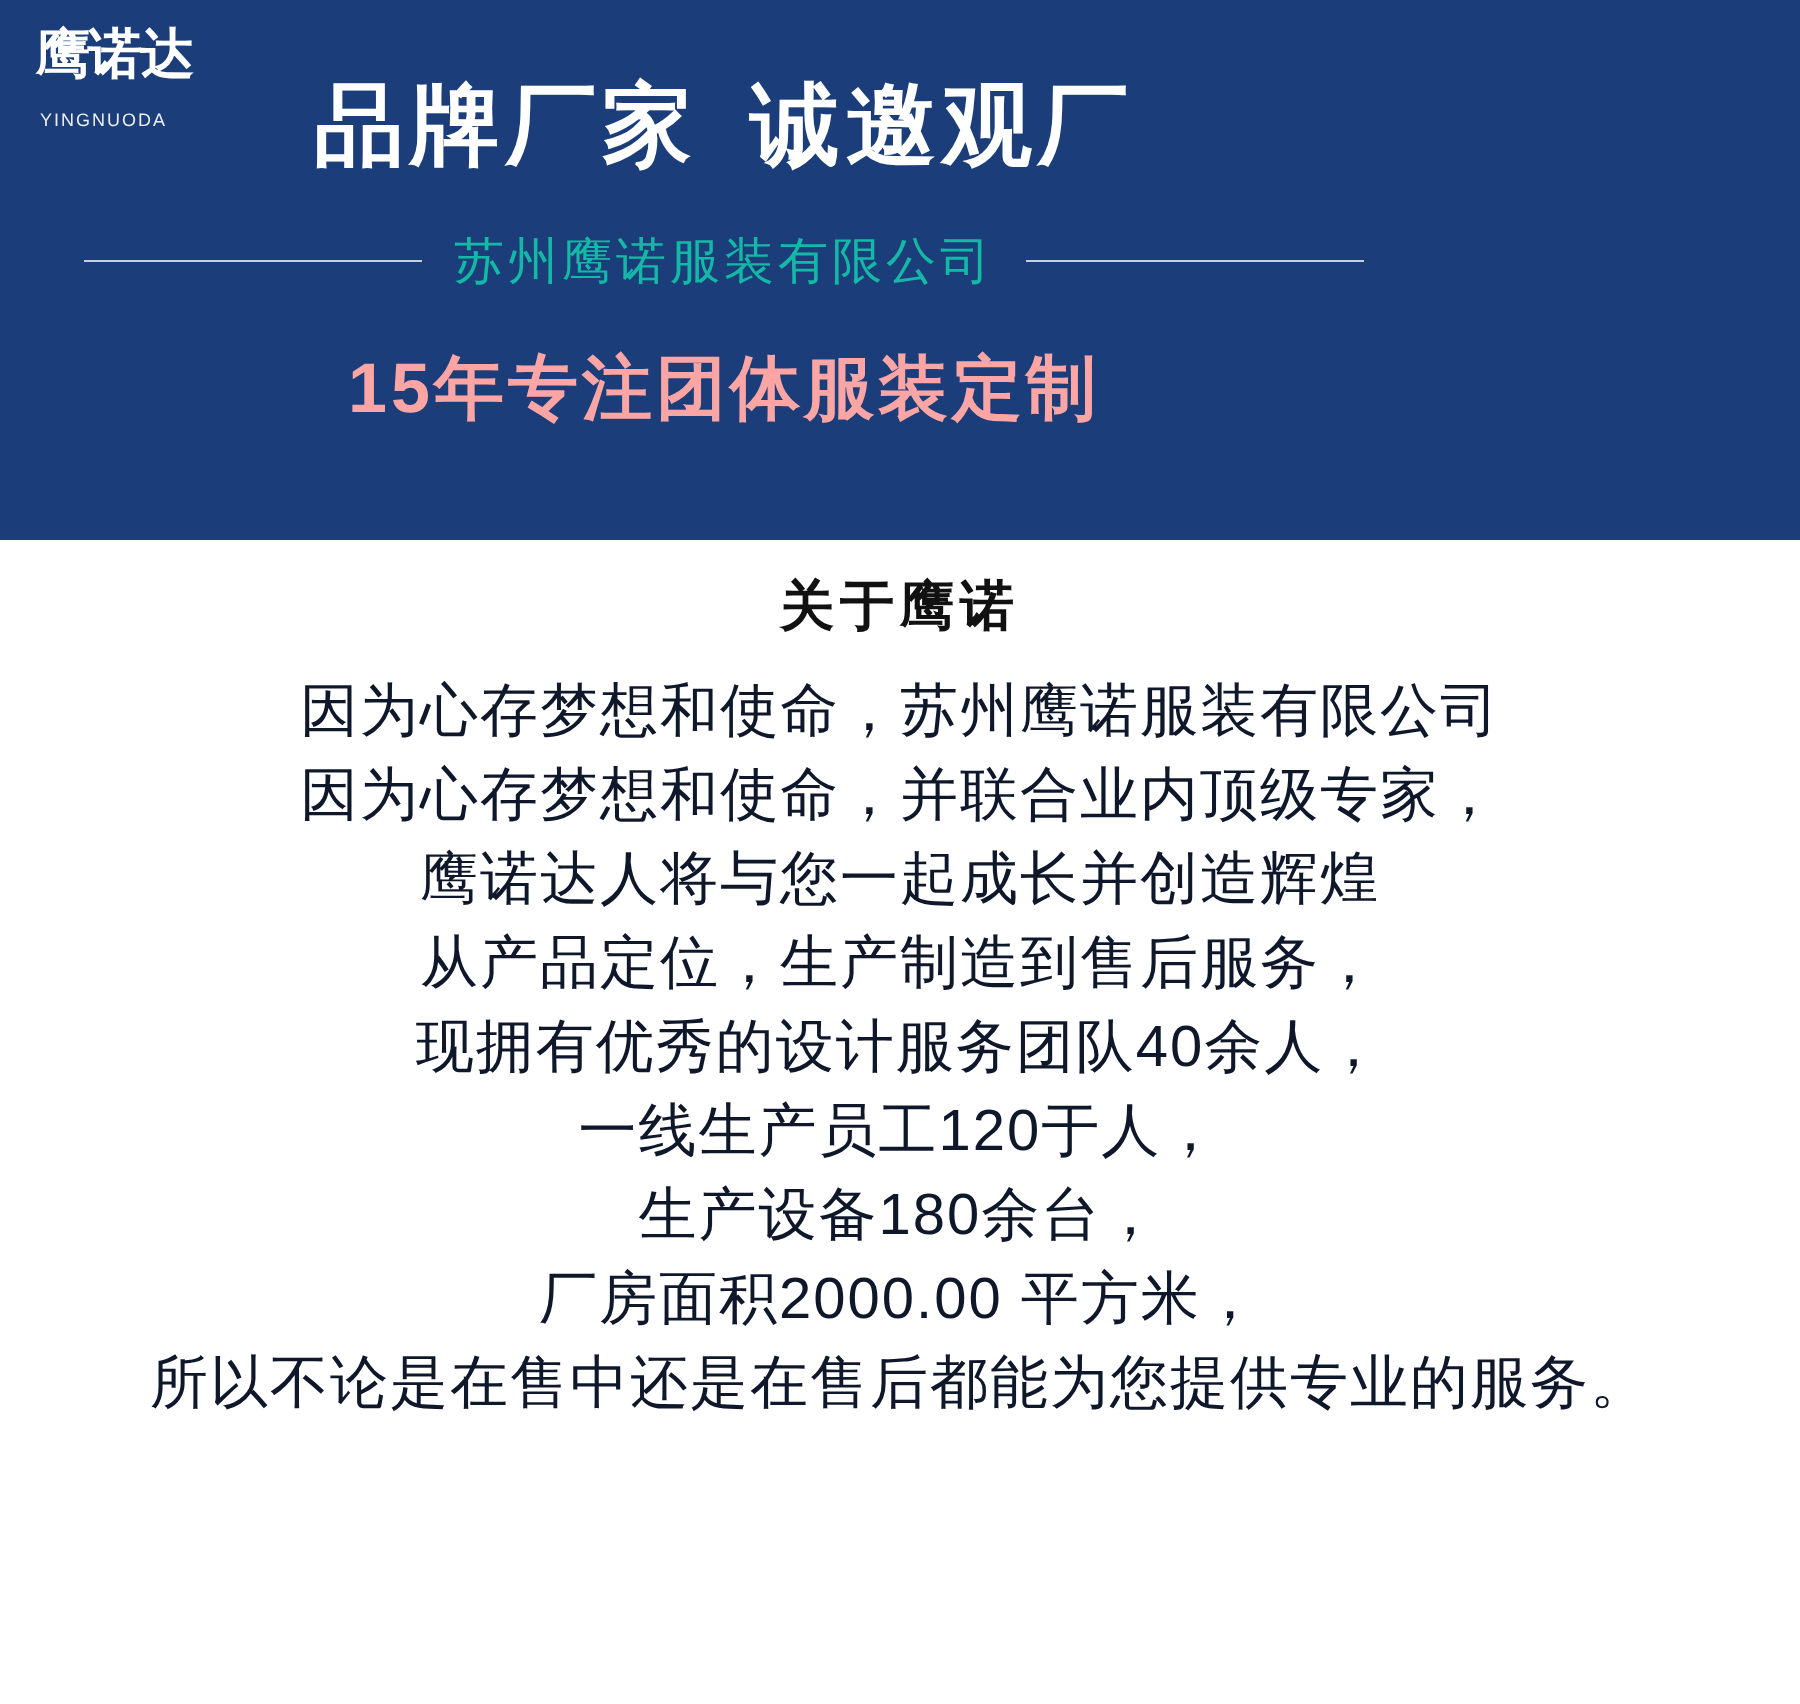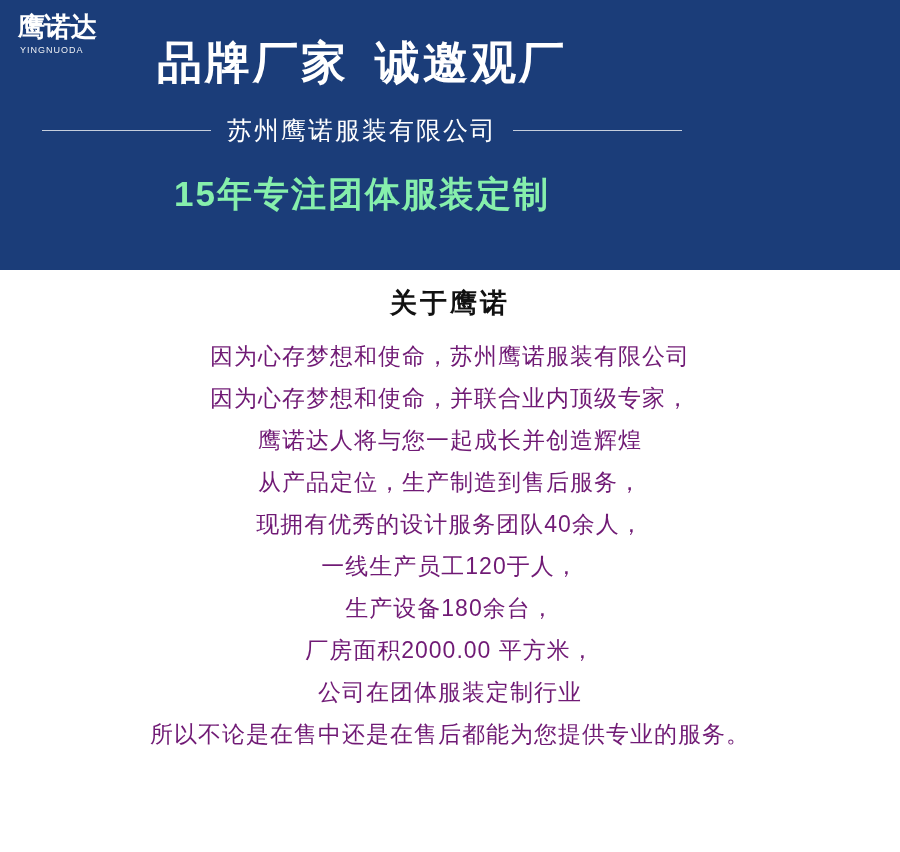--- a/index.html
+++ b/index.html
@@ -44,21 +44,21 @@
     font-weight: 700;
     letter-spacing: -1px;
     white-space: nowrap;
     display: block;
   }
   .logo-sub {
     display: block;
     font-size: 9px;
     letter-spacing: 1px;
     opacity: .92;
-    margin-top: 5px;
+    margin-top: 15px;
     margin-left: 2px;
     white-space: nowrap;
   }
   .banner-inner {
     position: absolute;
     left: 0;
     top: 0;
     width: 724px;
     height: 270px;
     display: flex;
@@ -83,29 +83,29 @@
     align-items: center;
     justify-content: center;
     width: 640px;
   }
   .rule {
     flex: 1 1 auto;
     height: 1px;
     background: rgba(255,255,255,.75);
   }
   .banner-sub {
-    color: #ffffff;
+    color: #14b8a6;
     font-size: 25px;
     letter-spacing: 2px;
     padding: 0 16px;
     white-space: nowrap;
   }
   .banner-slogan {
     margin-top: 24px;
-    color: #86efac;
+    color: #fca5a5;
     font-size: 35px;
     font-weight: 700;
     letter-spacing: 2px;
     white-space: nowrap;
   }
 
   
   .content {
     width: 900px;
     padding-top: 15px;
@@ -113,22 +113,22 @@
     text-align: center;
   }
   .section-title {
     color: #111111;
     font-size: 27px;
     font-weight: 700;
     letter-spacing: 3px;
     margin-bottom: 14px;
   }
   .para-line {
-    color: #701a75;
-    font-size: 23px;
+    color: #0f172a;
+    font-size: 29px;
     line-height: 42px;
     letter-spacing: 1px;
     white-space: nowrap;
   }
 </style>
 </head>
 <body>
 
 <div class="page">
 
@@ -159,18 +159,17 @@
     <div class="section-title">关于鹰诺</div>
     <div class="about-body">
       <div class="para-line">因为心存梦想和使命，苏州鹰诺服装有限公司</div>
       <div class="para-line">因为心存梦想和使命，并联合业内顶级专家，</div>
       <div class="para-line">鹰诺达人将与您一起成长并创造辉煌</div>
       <div class="para-line">从产品定位，生产制造到售后服务，</div>
       <div class="para-line">现拥有优秀的设计服务团队40余人，</div>
       <div class="para-line">一线生产员工120于人，</div>
       <div class="para-line">生产设备180余台，</div>
       <div class="para-line">厂房面积2000.00 平方米，</div>
-      <div class="para-line">公司在团体服装定制行业</div>
       <div class="para-line">所以不论是在售中还是在售后都能为您提供专业的服务。</div>
     </div>
   </div>
 
 </div>
 
 </body></html>

